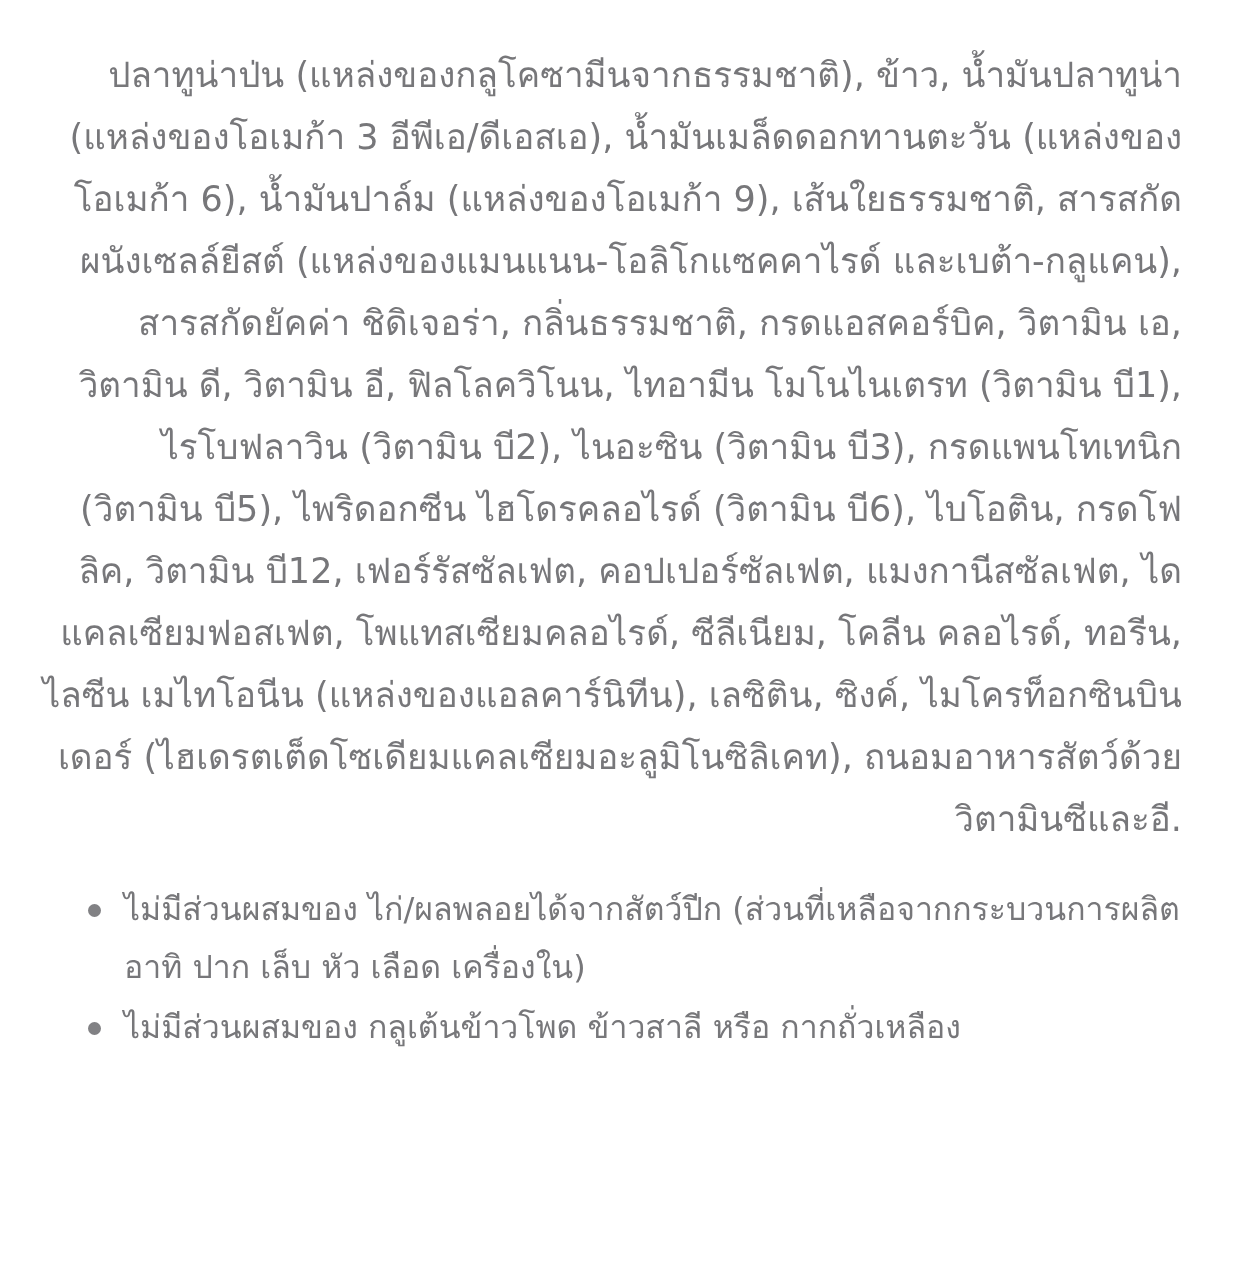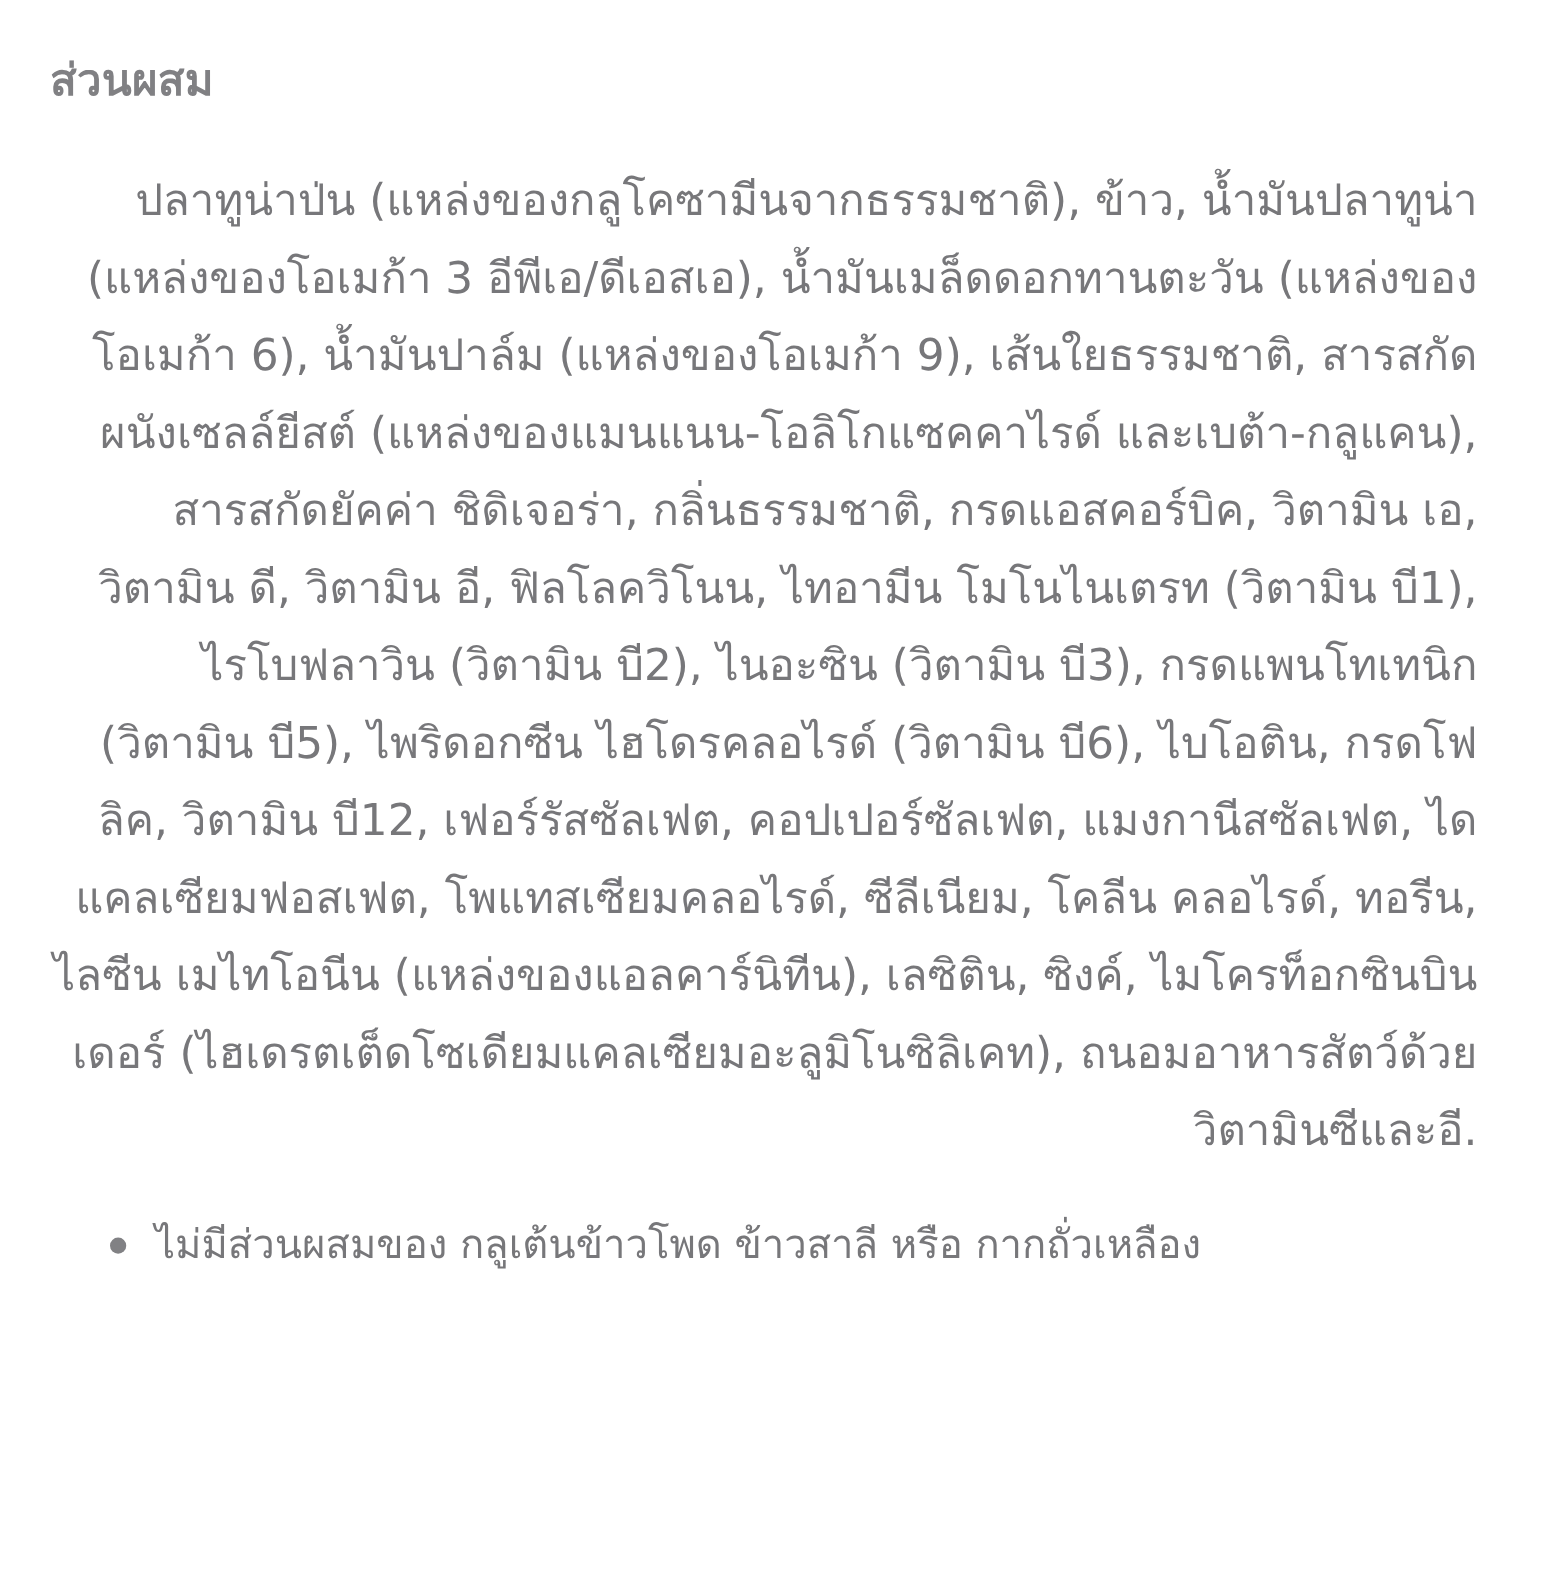--- a/index.html
+++ b/index.html
@@ -67,24 +67,27 @@
   }
   .claim-text {
     display: block;
   }
 </style>
 </head>
 <body>
 
 <div class="page">
 
-  <h1 class="section-heading">ส่วนผสม</h1>
 
   <p class="ingredients-paragraph">ปลาทูน่าป่น (แหล่งของกลูโคซามีนจากธรรมชาติ), ข้าว, น้ำมันปลาทูน่า (แหล่งของโอเมก้า 3 อีพีเอ/ดีเอสเอ), น้ำมันเมล็ดดอกทานตะวัน (แหล่งของโอเมก้า 6), น้ำมันปาล์ม (แหล่งของโอเมก้า 9), เส้นใยธรรมชาติ, สารสกัดผนังเซลล์ยีสต์ (แหล่งของแมนแนน-โอลิโกแซคคาไรด์ และเบต้า-กลูแคน), สารสกัดยัคค่า ชิดิเจอร่า, กลิ่นธรรมชาติ, กรดแอสคอร์บิค, วิตามิน เอ, วิตามิน ดี, วิตามิน อี, ฟิลโลควิโนน, ไทอามีน โมโนไนเตรท (วิตามิน บี1), ไรโบฟลาวิน (วิตามิน บี2), ไนอะซิน (วิตามิน บี3), กรดแพนโทเทนิก (วิตามิน บี5), ไพริดอกซีน ไฮโดรคลอไรด์ (วิตามิน บี6), ไบโอติน, กรดโฟลิค, วิตามิน บี12, เฟอร์รัสซัลเฟต, คอปเปอร์ซัลเฟต, แมงกานีสซัลเฟต, ไดแคลเซียมฟอสเฟต, โพแทสเซียมคลอไรด์, ซีลีเนียม, โคลีน คลอไรด์, ทอรีน, ไลซีน เมไทโอนีน (แหล่งของแอลคาร์นิทีน), เลซิติน, ซิงค์, ไมโครท็อกซินบินเดอร์ (ไฮเดรตเต็ดโซเดียมแคลเซียมอะลูมิโนซิลิเคท), ถนอมอาหารสัตว์ด้วยวิตามินซีและอี.</p>
 
   <ul class="claims-list">
+    <li class="claim-item">
+      <span class="bullet-marker"></span>
+      <span class="claim-text">ไม่มีส่วนผสมของ ไก่/ผลพลอยได้จากสัตว์ปีก (ส่วนที่เหลือจากกระบวนการผลิต อาทิ ปาก เล็บ หัว เลือด เครื่องใน)</span>
+    </li>
     <li class="claim-item">
       <span class="bullet-marker"></span>
       <span class="claim-text">ไม่มีส่วนผสมของ กลูเต้นข้าวโพด ข้าวสาลี หรือ กากถั่วเหลือง</span>
     </li>
   </ul>
 
 </div>
 
 </body></html>

